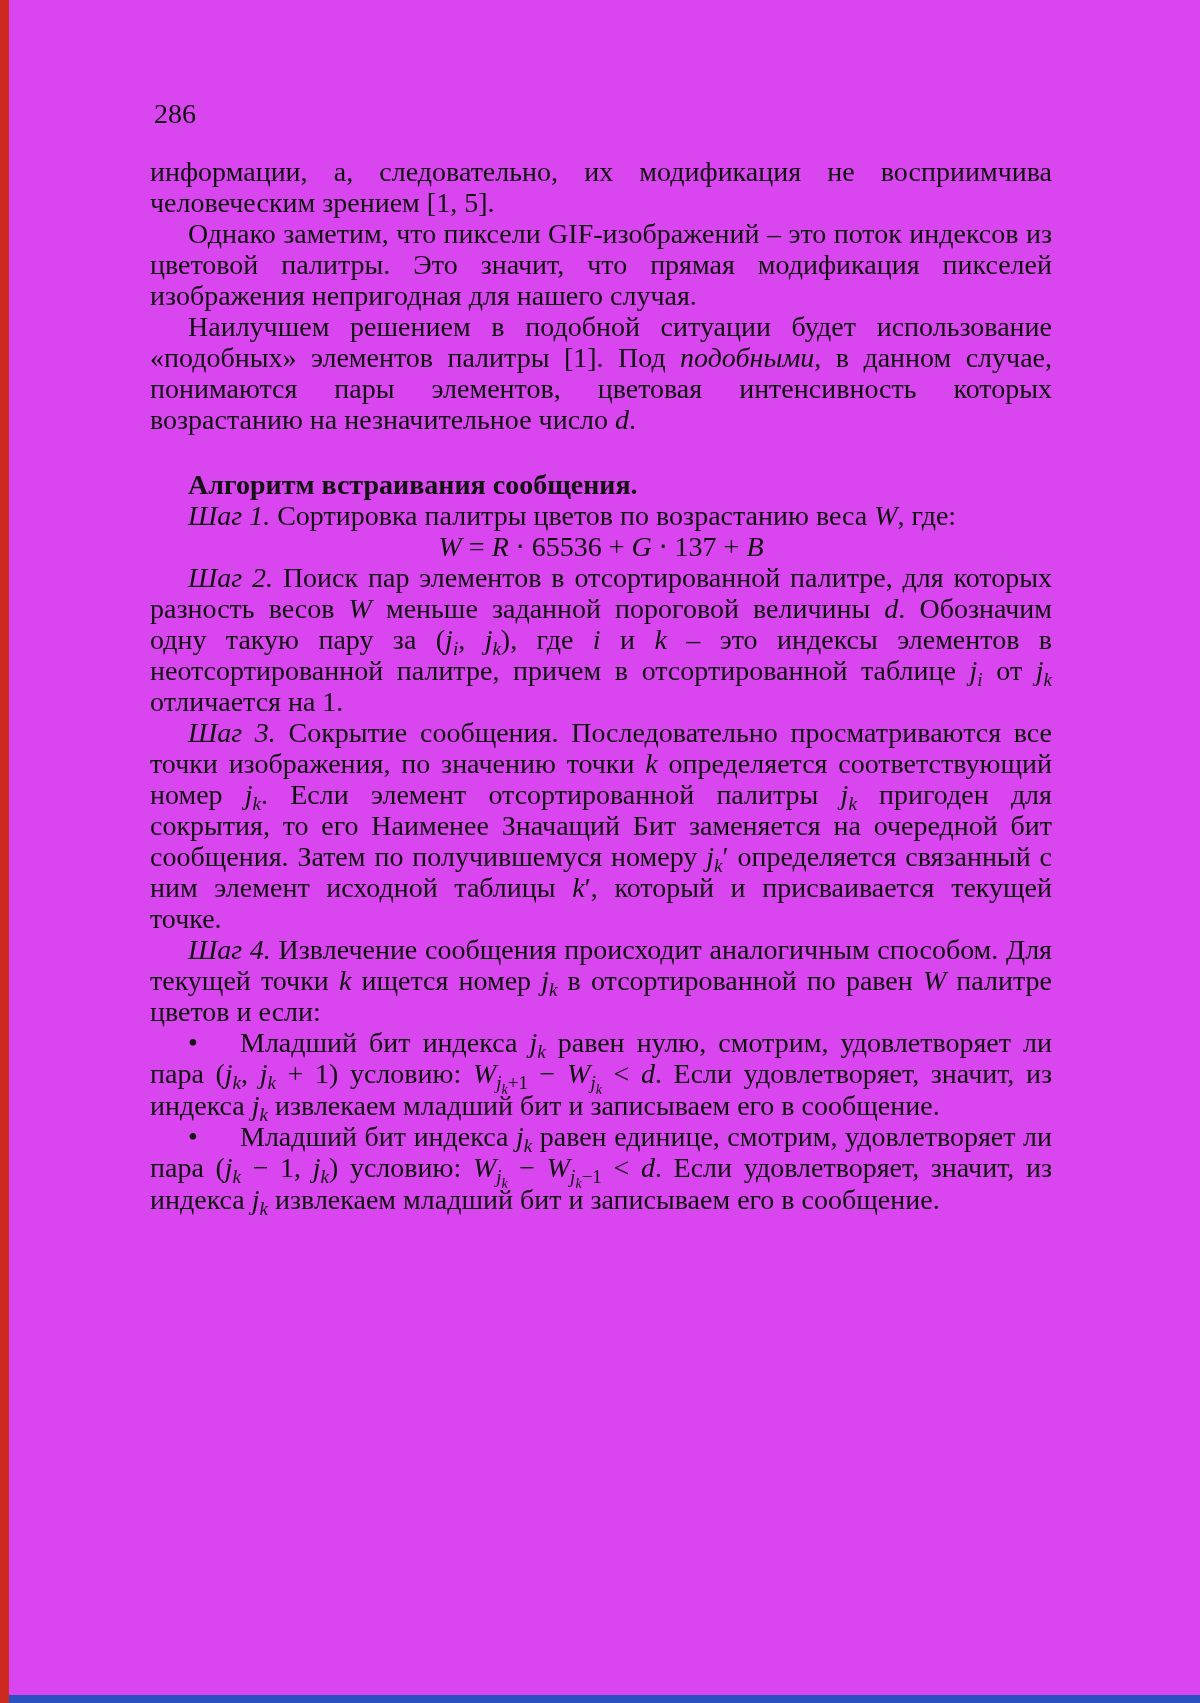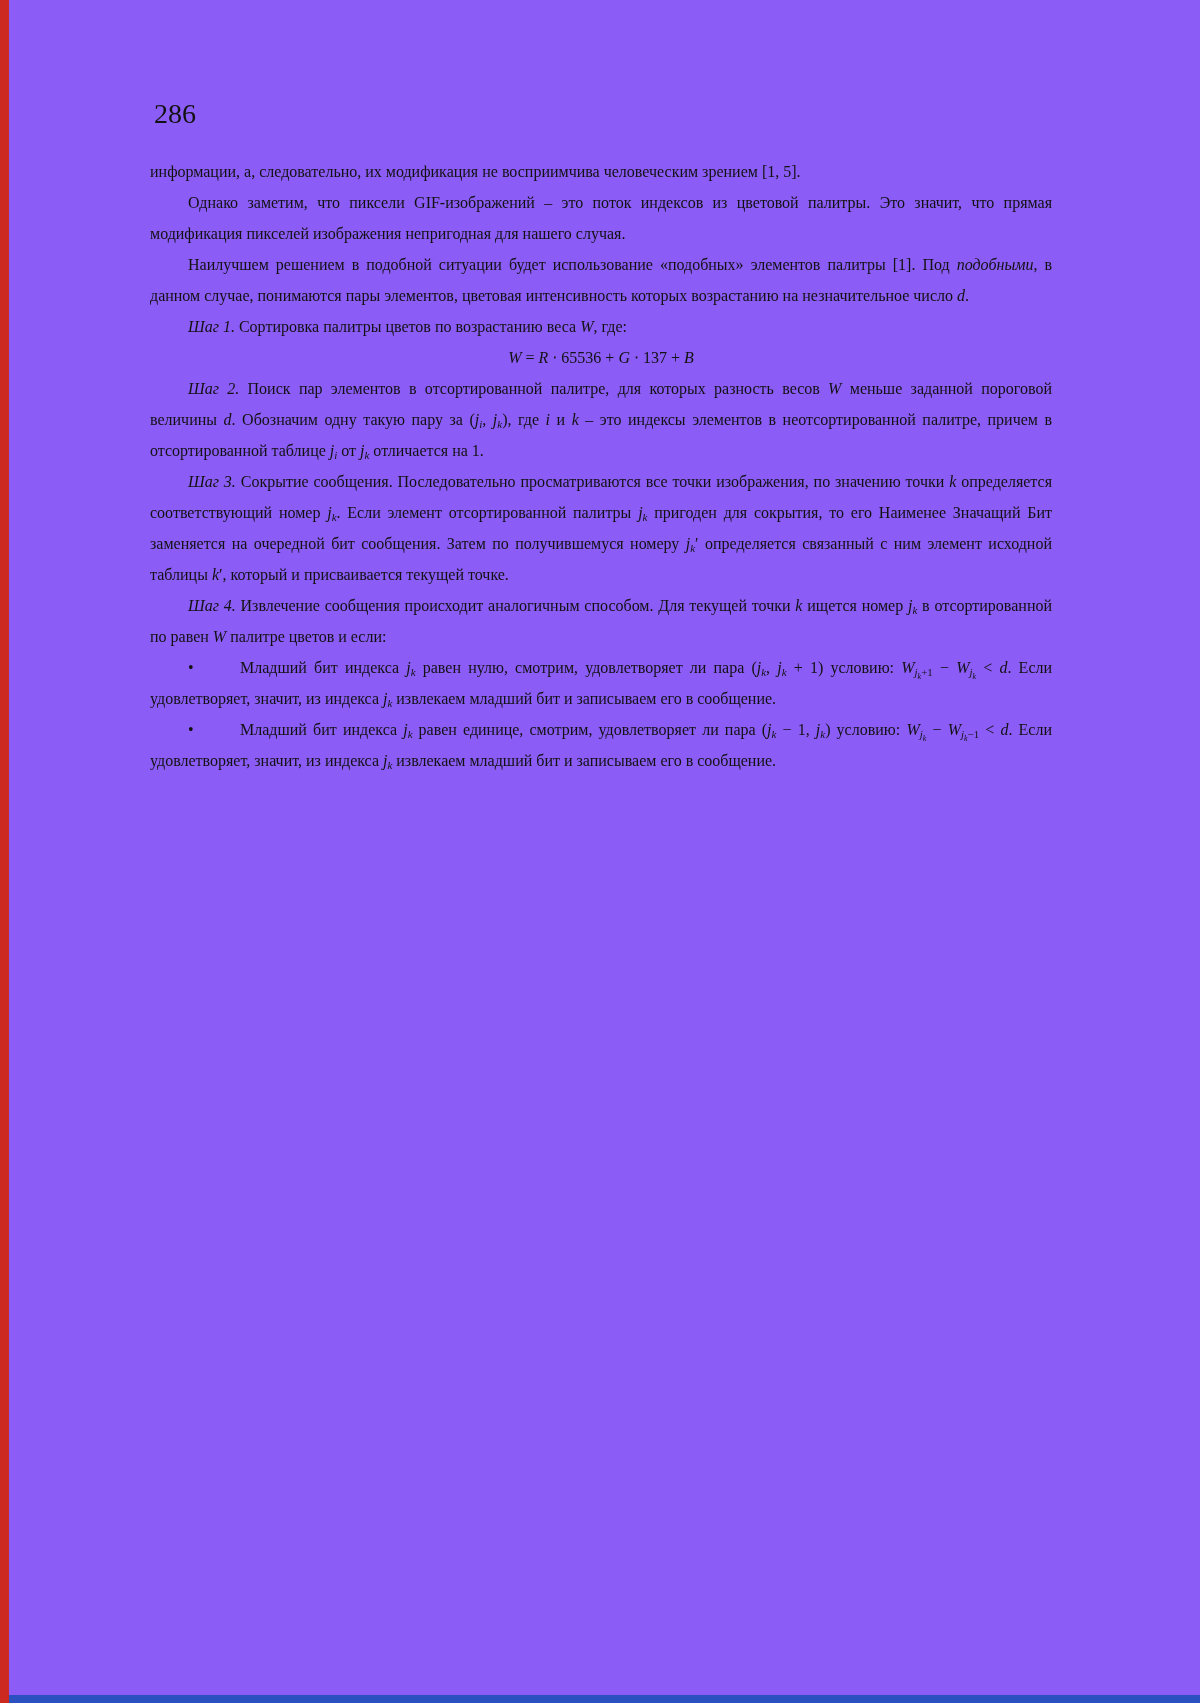--- a/index.html
+++ b/index.html
@@ -1,20 +1,20 @@
 <!DOCTYPE html>
 <html><head>
 <meta charset="utf-8">
 <style>
   html, body { margin: 0; padding: 0; background: #e8e8e8; }
   .page {
     position: relative;
     width: 1200px;
     height: 1703px;
-    background: #8b5cf6;
+    background: #d946ef;
     font-family: "Liberation Serif", serif;
     color: #121212;
     overflow: hidden;
     margin: 0 auto;
   }
   .edge-left {
     position: absolute;
     left: 0; top: 0;
     width: 9px; height: 100%;
   }
@@ -29,21 +29,21 @@
     top: 98px;
     width: 902px;
   }
   .pagenum {
     font-size: 28px;
     line-height: 32px;
     margin: 0 0 26px 4px;
   }
   p.body {
     margin: 0;
-    font-size: 16px;
+    font-size: 28px;
     line-height: 31px;
     text-align: justify;
   }
   p.indent { text-indent: 38px; }
   p.h { margin-top: 34px; }
   p.formula { text-align: center; text-indent: 0; }
   p.li { text-indent: 38px; }
 
   .seg-i { font-style: italic; }
   .seg-b { font-weight: bold; }
@@ -79,20 +79,21 @@
   <div class="edge-bottom" style="background: rgb(43, 80, 192);"></div>
 
   <div class="content">
 
     <div class="pagenum">286</div>
 
     <p class="body"><span>информации, а, следовательно, их модификация не восприимчива человеческим зрением [1, 5].</span></p>
     <p class="body indent"><span>Однако заметим, что пиксели GIF-изображений – это поток индексов из цветовой палитры. Это значит, что прямая модификация пикселей изображения непригодная для нашего случая.</span></p>
     <p class="body indent"><span>Наилучшем решением в подобной ситуации будет использование «подобных» элементов палитры [1]. Под </span><span class="seg-i">подобными</span><span>, в данном случае, понимаются пары элементов, цветовая интенсивность которых возрастанию на незначительное число </span><span class="seg-i">d</span><span>.</span></p>
 
+    <p class="body indent h"><span class="seg-b">Алгоритм встраивания сообщения.</span></p>
 
     <p class="body indent"><span class="seg-i">Шаг 1.</span><span> Сортировка палитры цветов по возрастанию веса </span><span class="seg-i">W</span><span>, где:</span></p>
     <p class="body formula"><span class="seg-i">W</span><span> = </span><span class="seg-i">R</span><span> ⋅ 65536 + </span><span class="seg-i">G</span><span> ⋅ 137 + </span><span class="seg-i">B</span></p>
     <p class="body indent"><span class="seg-i">Шаг 2.</span><span> Поиск пар элементов в отсортированной палитре, для которых разность весов </span><span class="seg-i">W</span><span> меньше заданной пороговой величины </span><span class="seg-i">d</span><span>. Обозначим одну такую пару за (</span><span class="seg-i">j</span><span class="seg-sub">i</span><span>, </span><span class="seg-i">j</span><span class="seg-sub">k</span><span>), где </span><span class="seg-i">i</span><span> и </span><span class="seg-i">k</span><span> – это индексы элементов в неотсортированной палитре, причем в отсортированной таблице </span><span class="seg-i">j</span><span class="seg-sub">i</span><span> от </span><span class="seg-i">j</span><span class="seg-sub">k</span><span> отличается на 1.</span></p>
     <p class="body indent"><span class="seg-i">Шаг 3.</span><span> Сокрытие сообщения. Последовательно просматриваются все точки изображения, по значению точки </span><span class="seg-i">k</span><span> определяется соответствующий номер </span><span class="seg-i">j</span><span class="seg-sub">k</span><span>. Если элемент отсортированной палитры </span><span class="seg-i">j</span><span class="seg-sub">k</span><span> пригоден для сокрытия, то его Наименее Значащий Бит заменяется на очередной бит сообщения. Затем по получившемуся номеру </span><span class="seg-i">j</span><span class="seg-sub">k</span><span>′</span><span> определяется связанный с ним элемент исходной таблицы </span><span class="seg-i">k</span><span>′</span><span>, который и присваивается текущей точке.</span></p>
     <p class="body indent"><span class="seg-i">Шаг 4.</span><span> Извлечение сообщения происходит аналогичным способом. Для текущей точки </span><span class="seg-i">k</span><span> ищется номер </span><span class="seg-i">j</span><span class="seg-sub">k</span><span> в отсортированной по равен </span><span class="seg-i">W</span><span> палитре цветов и если:</span></p>
 
     <p class="body li"><span class="seg-bullet">•</span><span>Младший бит индекса </span><span class="seg-i">j</span><span class="seg-sub">k</span><span> равен нулю, смотрим, удовлетворяет ли пара (</span><span class="seg-i">j</span><span class="seg-sub">k</span><span>, </span><span class="seg-i">j</span><span class="seg-sub">k</span><span> + 1) условию: </span><span class="seg-i">W</span><span class="seg-sub">j</span><span class="seg-subsub">k</span><span class="seg-subr">+1</span><span> − </span><span class="seg-i">W</span><span class="seg-sub">j</span><span class="seg-subsub">k</span><span> &lt; </span><span class="seg-i">d</span><span>. Если удовлетворяет, значит, из индекса </span><span class="seg-i">j</span><span class="seg-sub">k</span><span>  извлекаем младший бит и записываем его в сообщение.</span></p>
     <p class="body li"><span class="seg-bullet">•</span><span>Младший бит индекса </span><span class="seg-i">j</span><span class="seg-sub">k</span><span> равен единице, смотрим, удовлетворяет ли пара (</span><span class="seg-i">j</span><span class="seg-sub">k</span><span> − 1, </span><span class="seg-i">j</span><span class="seg-sub">k</span><span>) условию: </span><span class="seg-i">W</span><span class="seg-sub">j</span><span class="seg-subsub">k</span><span> − </span><span class="seg-i">W</span><span class="seg-sub">j</span><span class="seg-subsub">k</span><span class="seg-subr">−1</span><span> &lt; </span><span class="seg-i">d</span><span>. Если удовлетворяет, значит, из индекса </span><span class="seg-i">j</span><span class="seg-sub">k</span><span>  извлекаем младший бит и записываем его в сообщение.</span></p>
 

